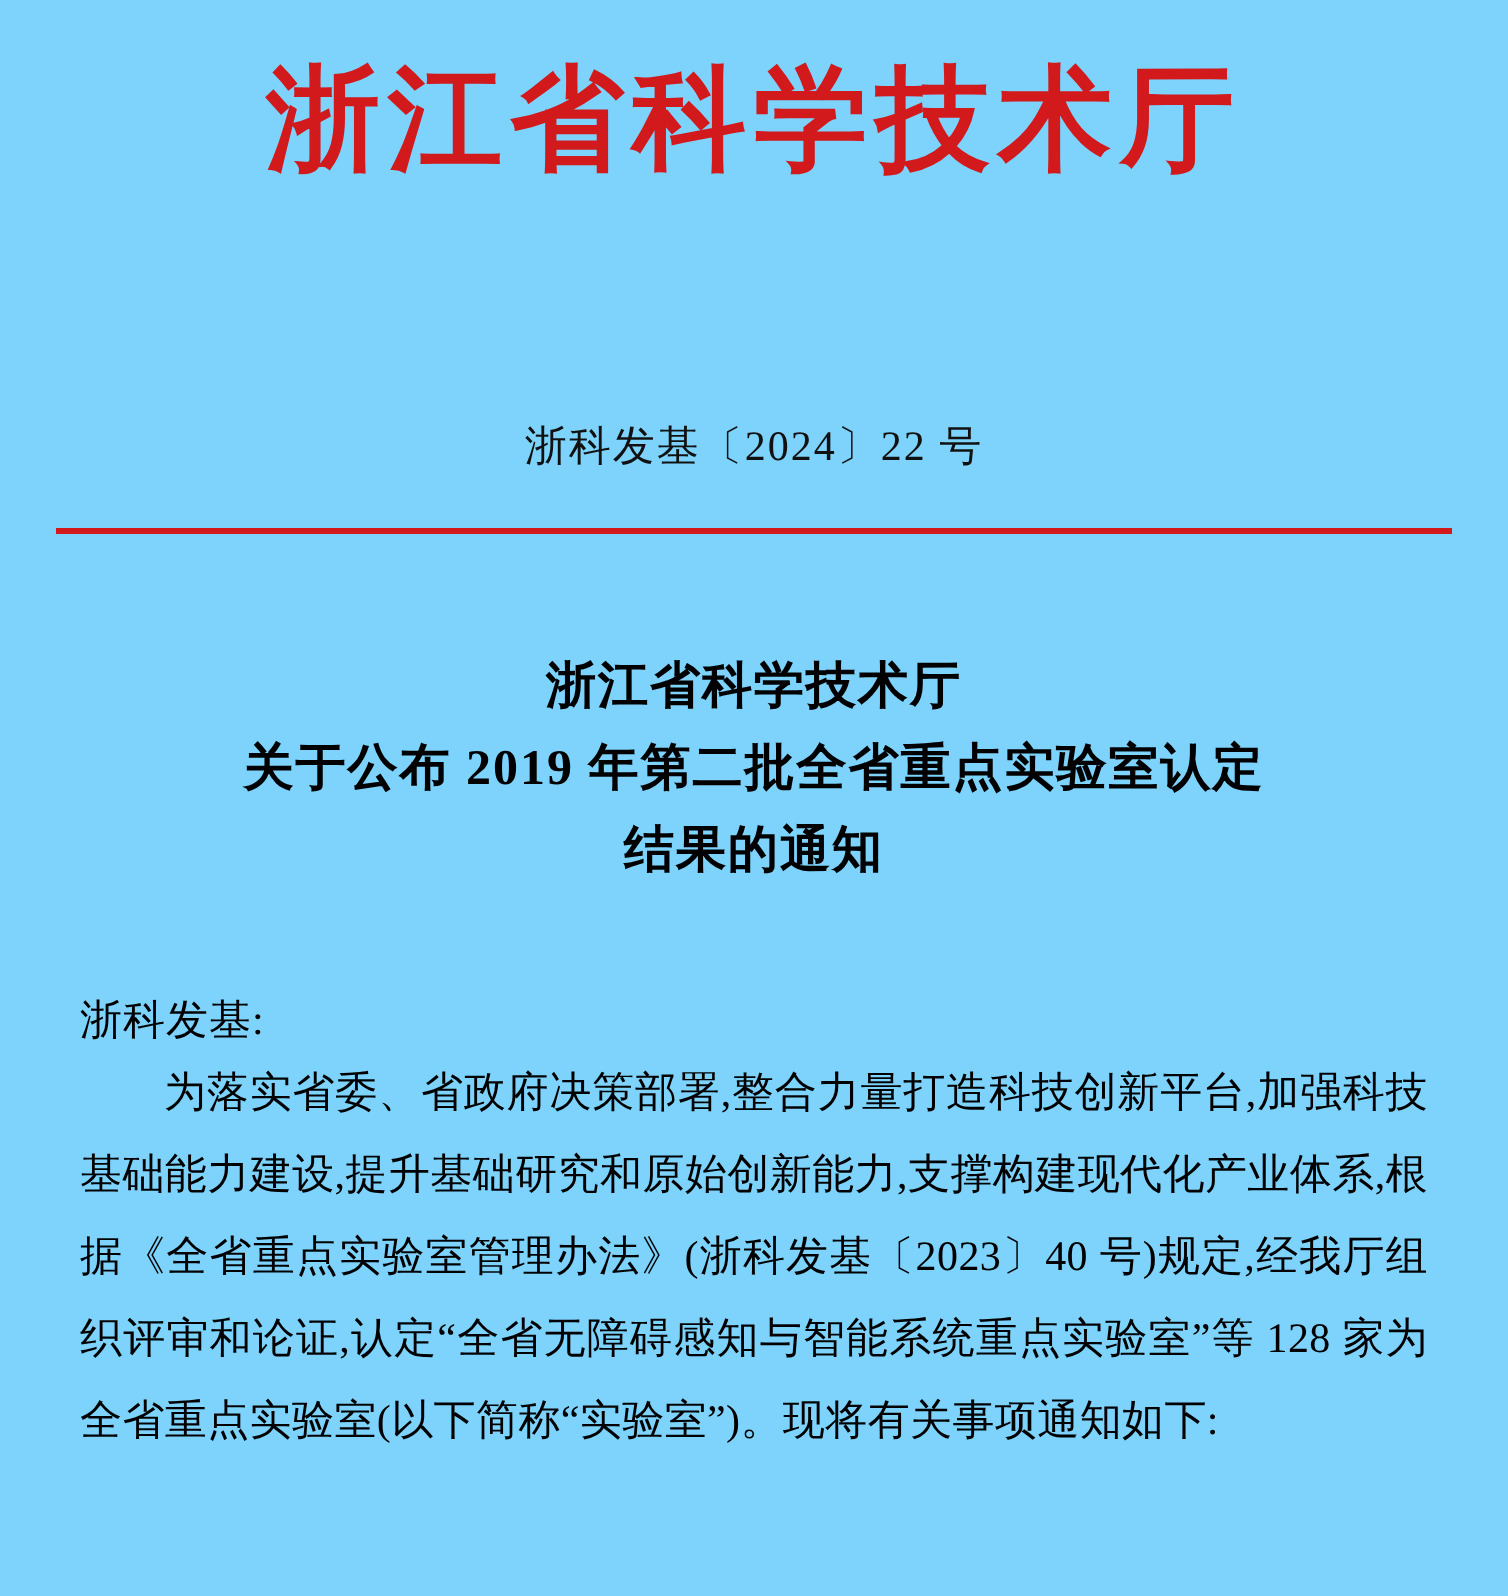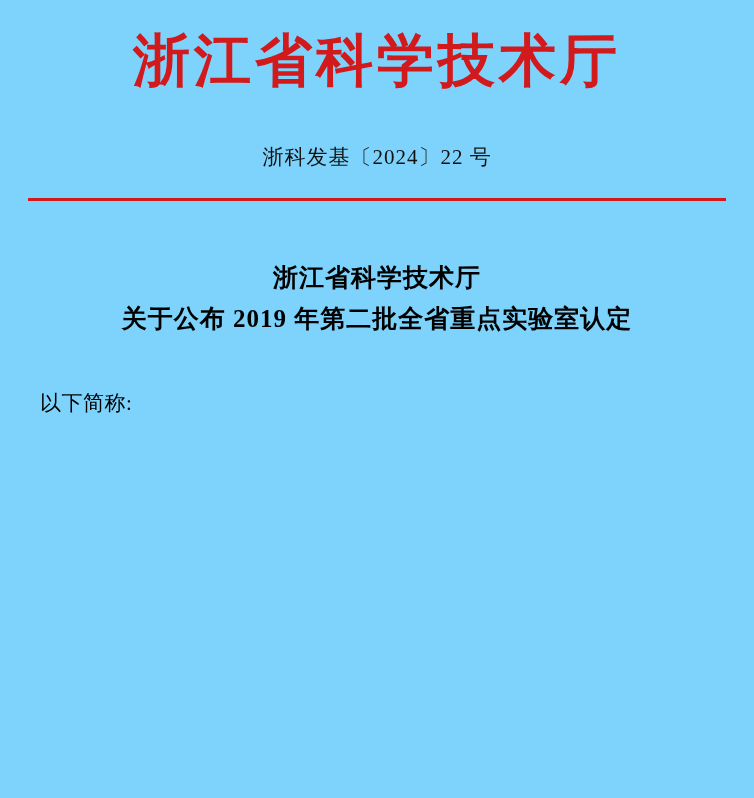--- a/index.html
+++ b/index.html
@@ -29,21 +29,21 @@
     font-size: 57px;
     letter-spacing: 4px;
     line-height: 1.1;
     padding-top: 30px;
     white-space: nowrap;
   }
   .doc-number {
     text-align: center;
     font-size: 21px;
     color: #111111;
-    margin-top: 50px;
+    margin-top: 116px;
     letter-spacing: 1px;
   }
   .red-rule {
     height: 3px;
     background: #d2191c;
     margin: 27px 28px 0 28px;
   }
   .title-block {
     margin-top: 56px;
     padding: 0 70px;
@@ -83,18 +83,22 @@
 
   <div class="letterhead">浙江省科学技术厅</div>
 
   <div class="doc-number">浙科发基〔2024〕22 号</div>
 
   <div class="red-rule"></div>
 
   <div class="title-block">
     <span class="title-line">浙江省科学技术厅</span>
     <span class="title-line">关于公布 2019 年第二批全省重点实验室认定</span>
+    <span class="title-line">结果的通知</span>
   </div>
 
-  <div class="salutation">以下简称:</div>
+  <div class="salutation">浙科发基:</div>
 
+  <div class="body-text">
+    <p>为落实省委、省政府决策部署,整合力量打造科技创新平台,加强科技基础能力建设,提升基础研究和原始创新能力,支撑构建现代化产业体系,根据《全省重点实验室管理办法》(浙科发基〔2023〕40 号)规定,经我厅组织评审和论证,认定“全省无障碍感知与智能系统重点实验室”等 128 家为全省重点实验室(以下简称“实验室”)。现将有关事项通知如下:</p>
+  </div>
 
 </div>
 
 </body></html>

